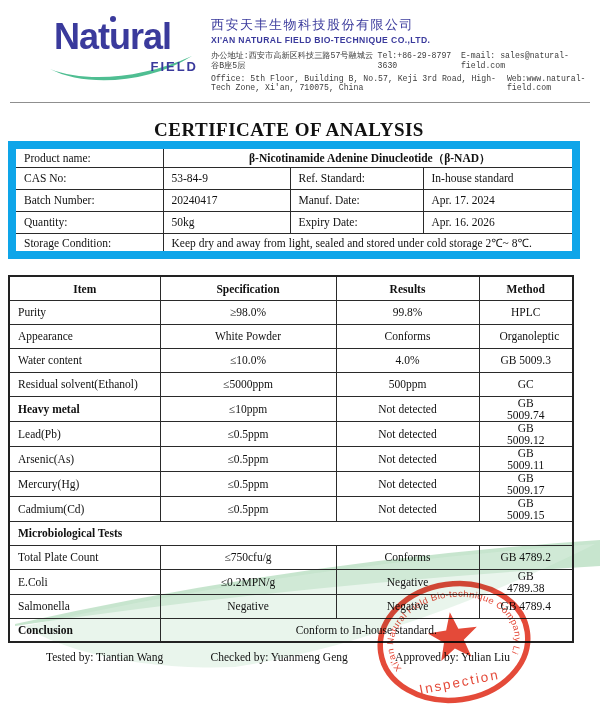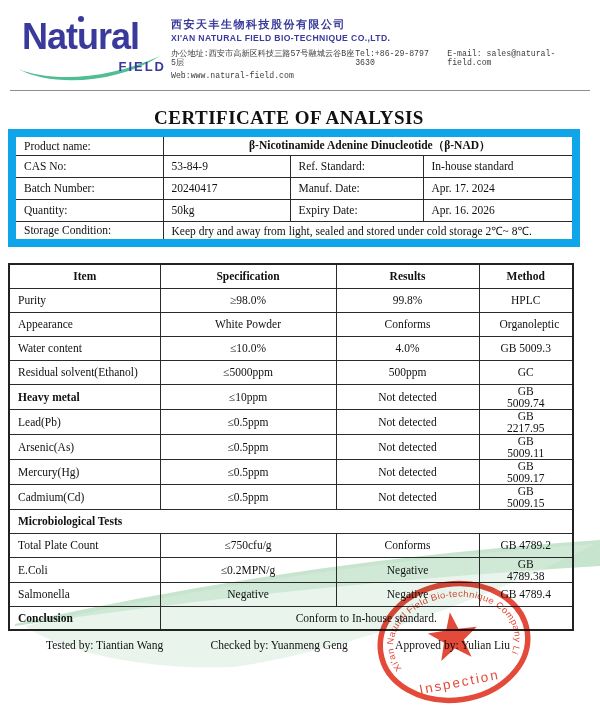--- a/index.html
+++ b/index.html
@@ -2,34 +2,34 @@
 <html><head>
 <meta charset="utf-8">
 <style>
   * { margin:0; padding:0; box-sizing:border-box; }
   html,body { background:#fff; }
   .page {
     position:relative; width:600px; height:706px; background:#ffffff;
     font-family:"Liberation Serif", serif; color:#111; overflow:hidden;
   }
   
-  .header { position:relative; z-index:1; display:flex; padding:13px 10px 0 14px; gap:5px; }
+  .header { position:relative; z-index:1; display:flex; padding:13px 10px 0 14px; gap:13px;margin-left:32px; }
   .logo { position:relative; width:152px; height:64px; flex-shrink:0; }
   .logo-word {
     font-family:"Liberation Sans", sans-serif; font-weight:bold; font-size:36px;
     color:#3a3a9c; letter-spacing:-1px; line-height:1; position:absolute; left:8px; top:6px;
   }
   .logo-dot { position:absolute; left:64px; top:3px; width:6px; height:6px; border-radius:50%; background:#3a3a9c; }
   .logo-swoosh { position:absolute; left:0px; top:42px; }
   .logo-field {
     position:absolute; right:0px; top:46px; font-family:"Liberation Sans", sans-serif;
     font-weight:bold; font-size:13px; letter-spacing:2px; color:#3a3a9c;
   }
   .company { flex:1; font-family:"Liberation Sans", sans-serif; padding-top:5px; }
-  .company-cn { color:#3a3a9c; font-size:11px; font-weight:bold; letter-spacing:1.5px; line-height:1.15; }
+  .company-cn { color:#3a3a9c; font-size:13px; font-weight:normal; letter-spacing:1.5px; line-height:1.15; }
   .company-en { color:#3a3a9c; font-size:8.6px; font-weight:bold; letter-spacing:0.4px; margin-top:2px; }
   .contact-row { display:flex; justify-content:space-between; font-size:8.2px; color:#3d3d3d; margin-top:6px; line-height:1.2;font-family:Liberation Mono, monospace; }
   .contact-row.second { margin-top:3px; }
   .rule { position:relative; z-index:1; margin:9px 10px 0 10px; border-top:1px solid #8f8f8f; }
   
   .doc-title {
     position:relative; z-index:1; text-align:center; font-size:19px; font-weight:bold;
     letter-spacing:0.5px; margin-top:16px; padding-right:22px;
   }
   
@@ -73,20 +73,21 @@
     </div>
     <div class="company">
       <div class="company-cn">西安天丰生物科技股份有限公司</div>
       <div class="company-en">XI'AN NATURAL FIELD BIO-TECHNIQUE CO.,LTD.</div>
       <div class="contact-row">
         <span>办公地址:西安市高新区科技三路57号融城云谷B座5层</span>
         <span>Tel:+86-29-8797 3630</span>
         <span>E-mail: sales@natural-field.com</span>
       </div>
       <div class="contact-row second">
+        <span>Office: 5th Floor, Building B, No.57, Keji 3rd Road, High-Tech Zone, Xi'an, 710075, China</span>
         <span>Web:www.natural-field.com</span>
       </div>
     </div>
   </div>
   <div class="rule"></div>
 
   <div class="doc-title">CERTIFICATE OF ANALYSIS</div>
 
   <table class="info">
     <colgroup>
@@ -166,21 +167,21 @@
     <tr>
       <td class="l b">Heavy metal</td>
       <td class="c">≤10ppm</td>
       <td class="c">Not detected</td>
       <td class="c">GB 5009.74</td>
     </tr>
     <tr>
       <td class="l">Lead(Pb)</td>
       <td class="c">≤0.5ppm</td>
       <td class="c">Not detected</td>
-      <td class="c">GB 2217.95</td>
+      <td class="c">GB 5009.12</td>
     </tr>
     <tr>
       <td class="l">Arsenic(As)</td>
       <td class="c">≤0.5ppm</td>
       <td class="c">Not detected</td>
       <td class="c">GB 5009.11</td>
     </tr>
     <tr>
       <td class="l">Mercury(Hg)</td>
       <td class="c">≤0.5ppm</td>

